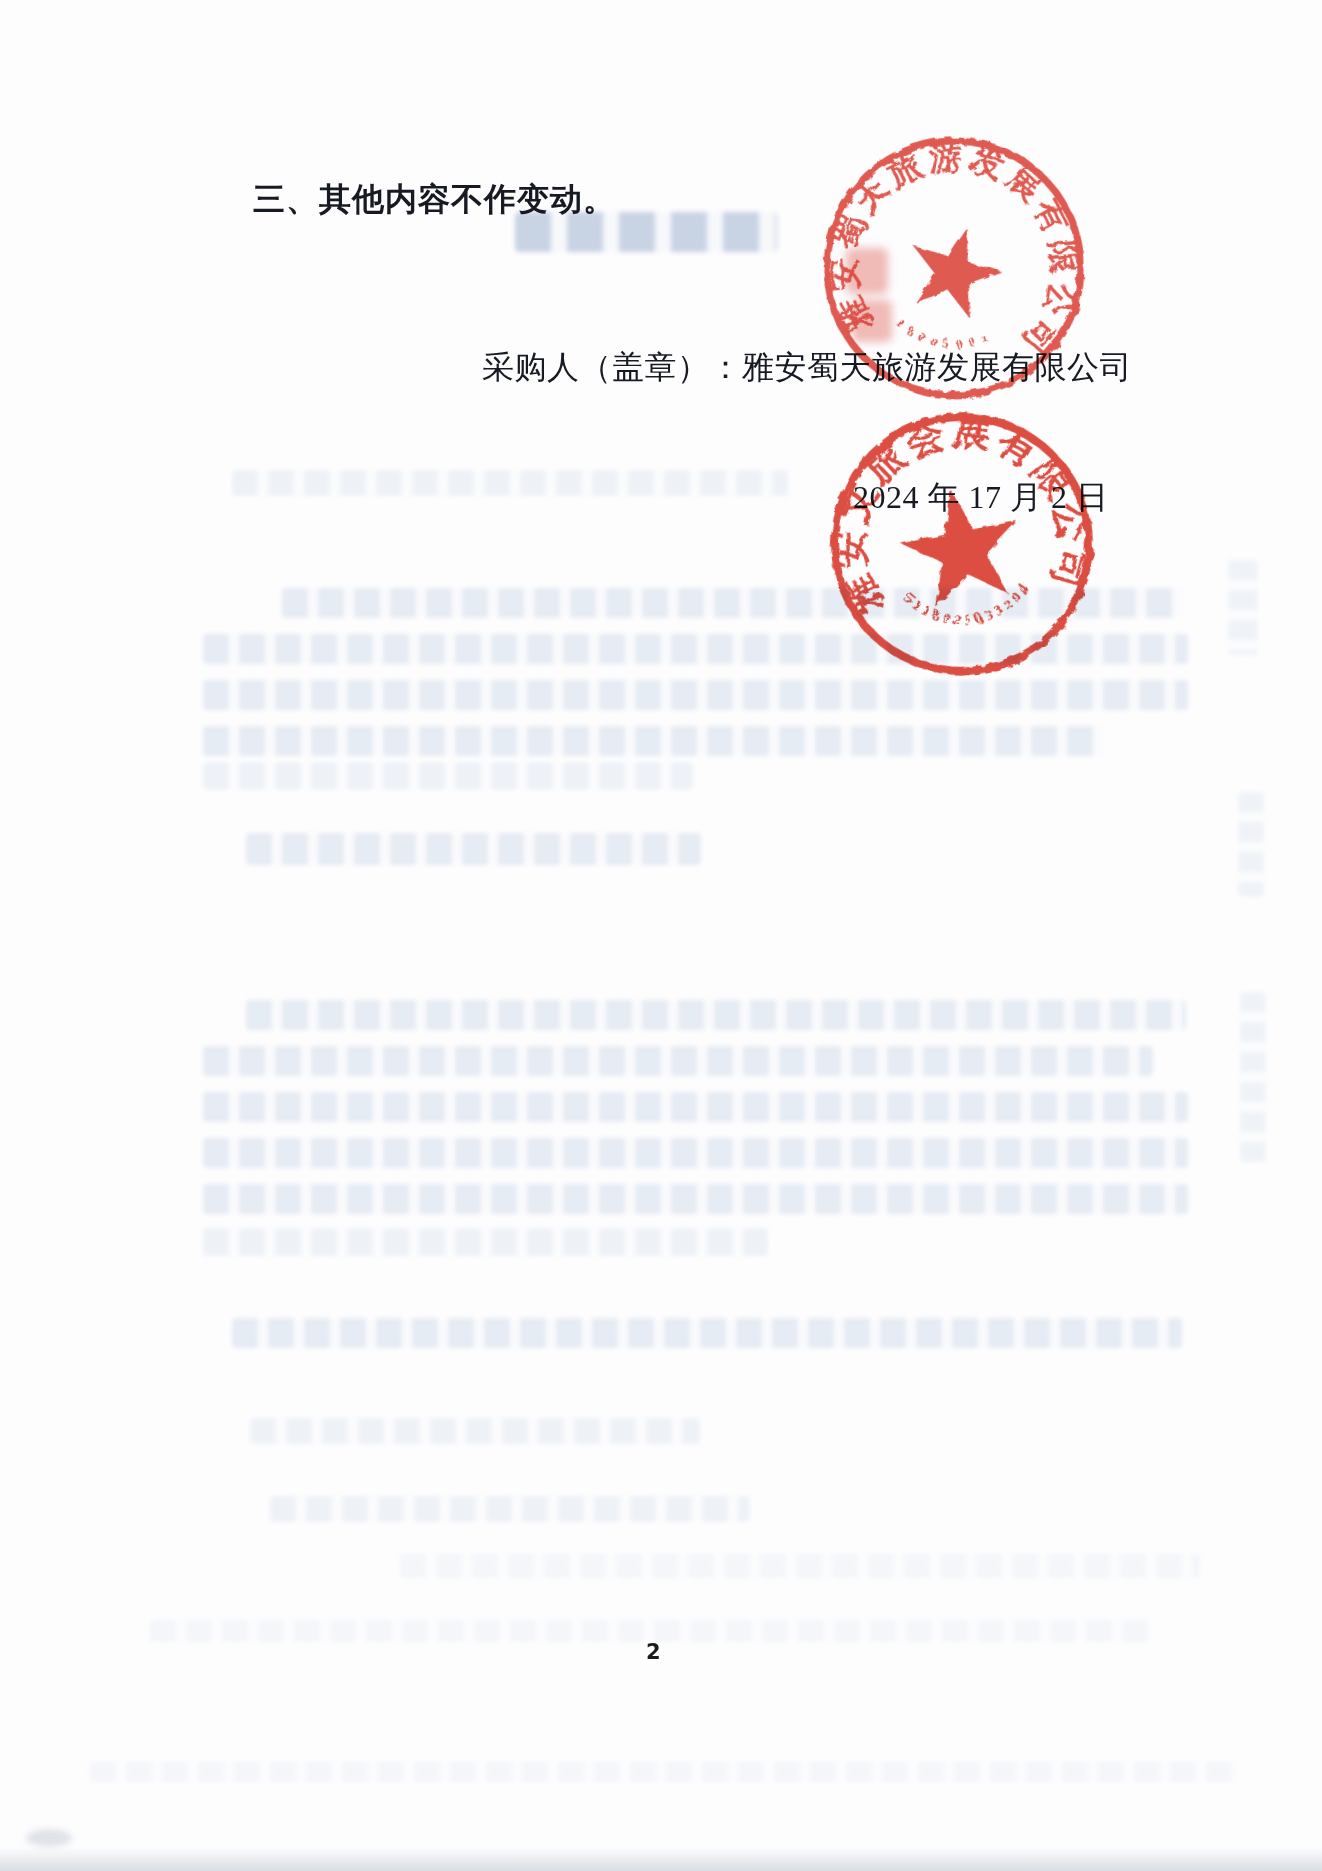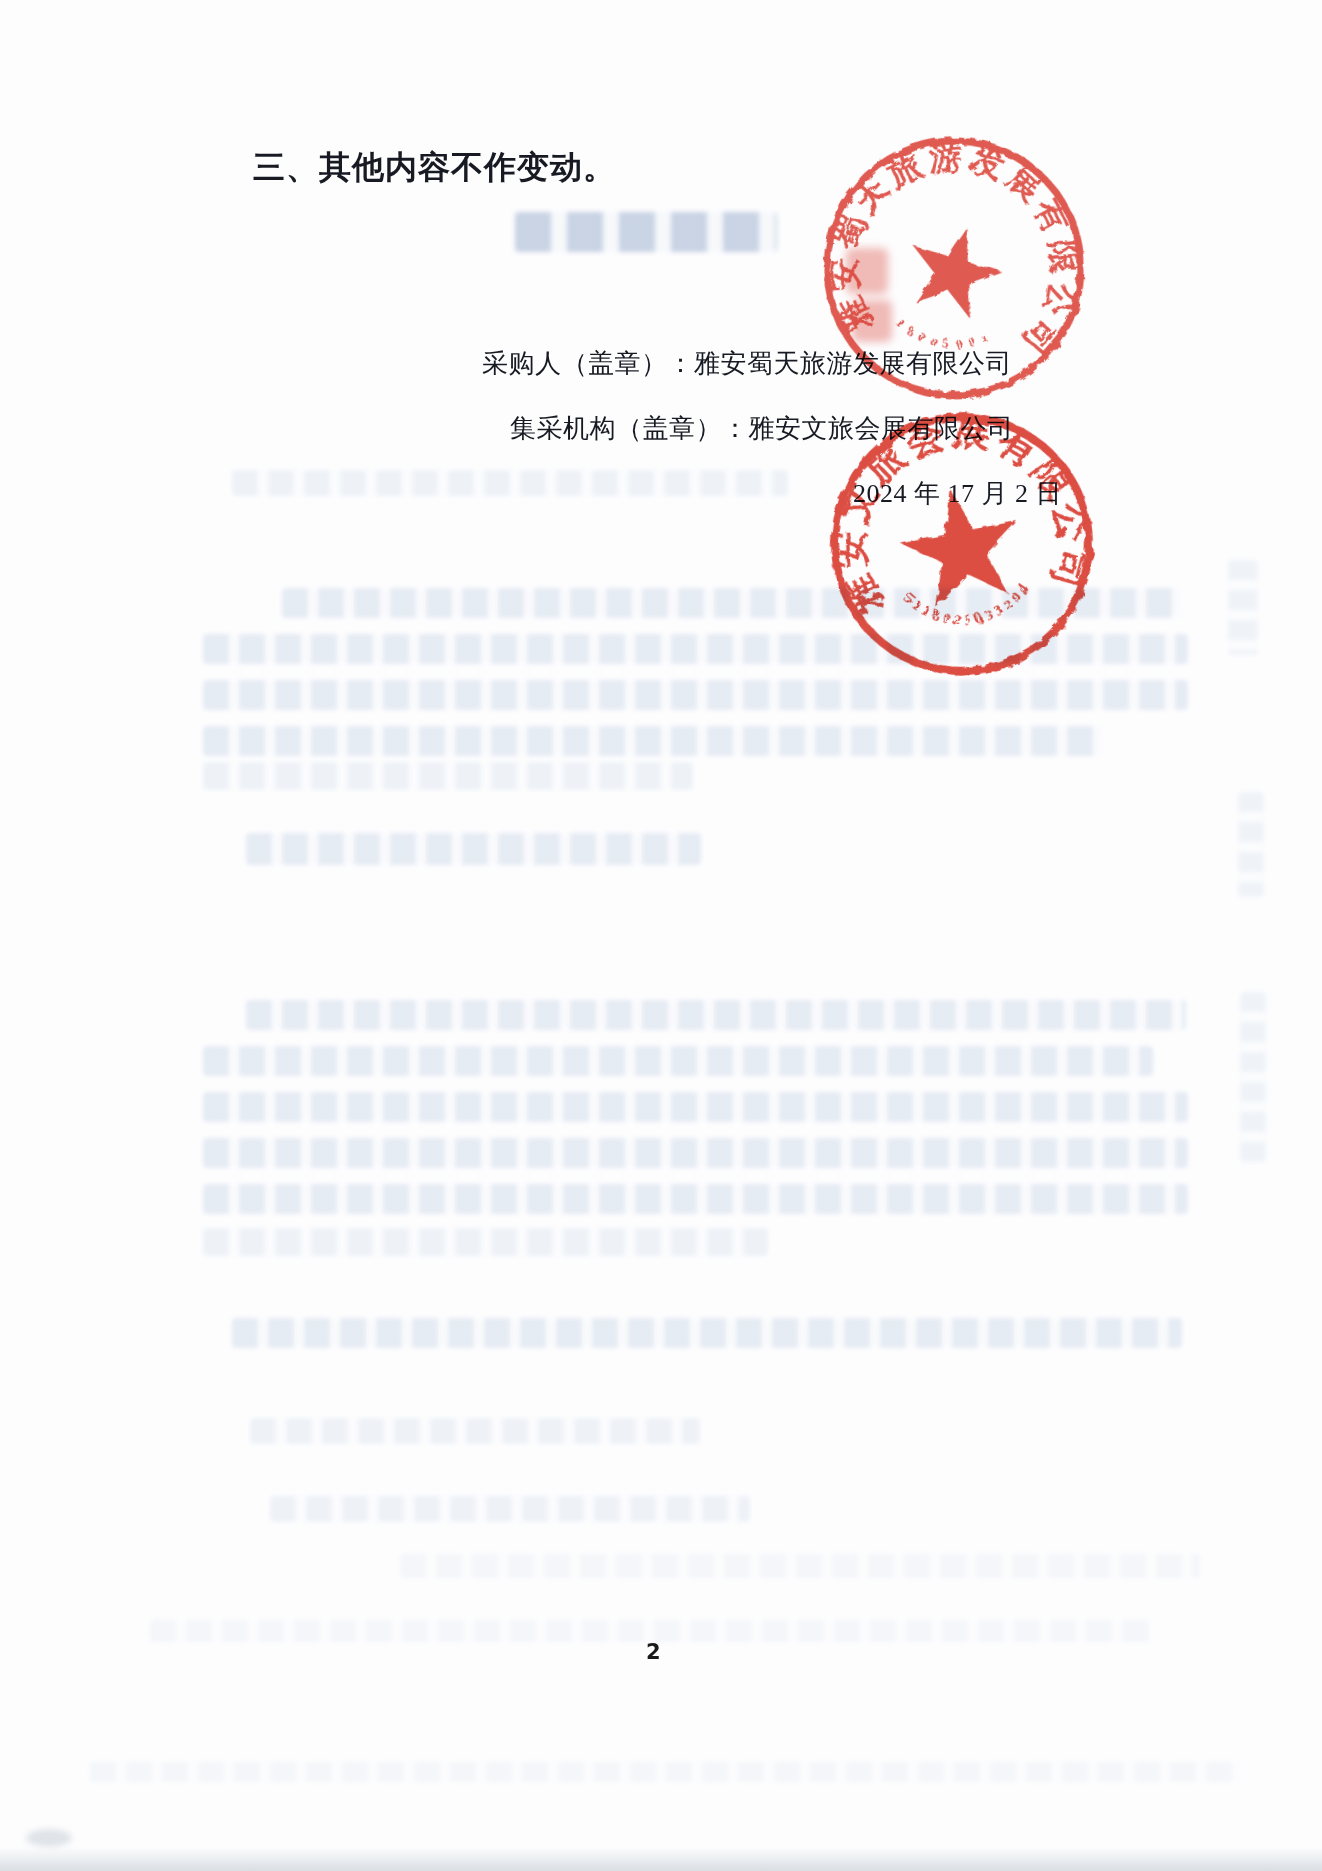--- a/index.html
+++ b/index.html
@@ -9,22 +9,22 @@
     background:#fdfdfe;
     overflow:hidden;
     font-family:"Liberation Serif","DejaVu Serif",serif;
   }
   .doc-text{
     position:absolute;
     color:#171a22;
     white-space:nowrap;
     font-family:"Liberation Serif","DejaVu Serif",serif;
   }
-  .heading{font-size:32px;font-weight:bold;letter-spacing:1px;}
-  .body-line{font-size:26px;letter-spacing:0.5px;}
+  .heading{font-size:32px;font-weight:bold;letter-spacing:1px;margin-top:32px;}
+  .body-line{font-size:32px;letter-spacing:0.5px;}
   .page-number{
     position:absolute;
     font-family:"DejaVu Sans","Liberation Sans",sans-serif;
     font-weight:bold;font-size:21px;color:#1a1a1a;
   }
   .seal{
     position:absolute;
     mix-blend-mode:multiply;
     opacity:.9;
   }
@@ -84,21 +84,20 @@
   <div class="bleed vf" style="left:150px;top:1620px;width:1000px;height:22px"></div>
   <div class="bleed vf" style="left:90px;top:1762px;width:1150px;height:20px"></div>
   <div class="bleed vert" style="left:1228px;top:560px;width:30px;height:95px"></div>
   <div class="bleed vert" style="left:1238px;top:792px;width:26px;height:105px"></div>
   <div class="bleed vert" style="left:1240px;top:992px;width:26px;height:170px"></div>
 
   <div class="doc-text heading" style="left:253px;top:146px">三、其他内容不作变动。</div>
 
   <div class="doc-text body-line" style="left:482px;top:346px">采购人（盖章）：雅安蜀天旅游发展有限公司</div>
 
-  <div class="doc-text body-line" style="left:510px;top:411px">集采机构（盖章）：雅安文旅会展有限公司</div>
 
   <div class="doc-text body-line" style="left:853px;top:476px">2024 年 17 月 2 日</div>
 
   <div class="page-number" style="left:646px;top:1640px">2</div>
 
   <svg width="0" height="0" style="position:absolute">
     <defs>
       <filter id="stampGrunge" x="-15%" y="-15%" width="130%" height="130%">
         <feTurbulence type="fractalNoise" baseFrequency="0.09" numOctaves="3" seed="7" result="n"></feTurbulence>
         <feDisplacementMap in="SourceGraphic" in2="n" scale="6"></feDisplacementMap>

